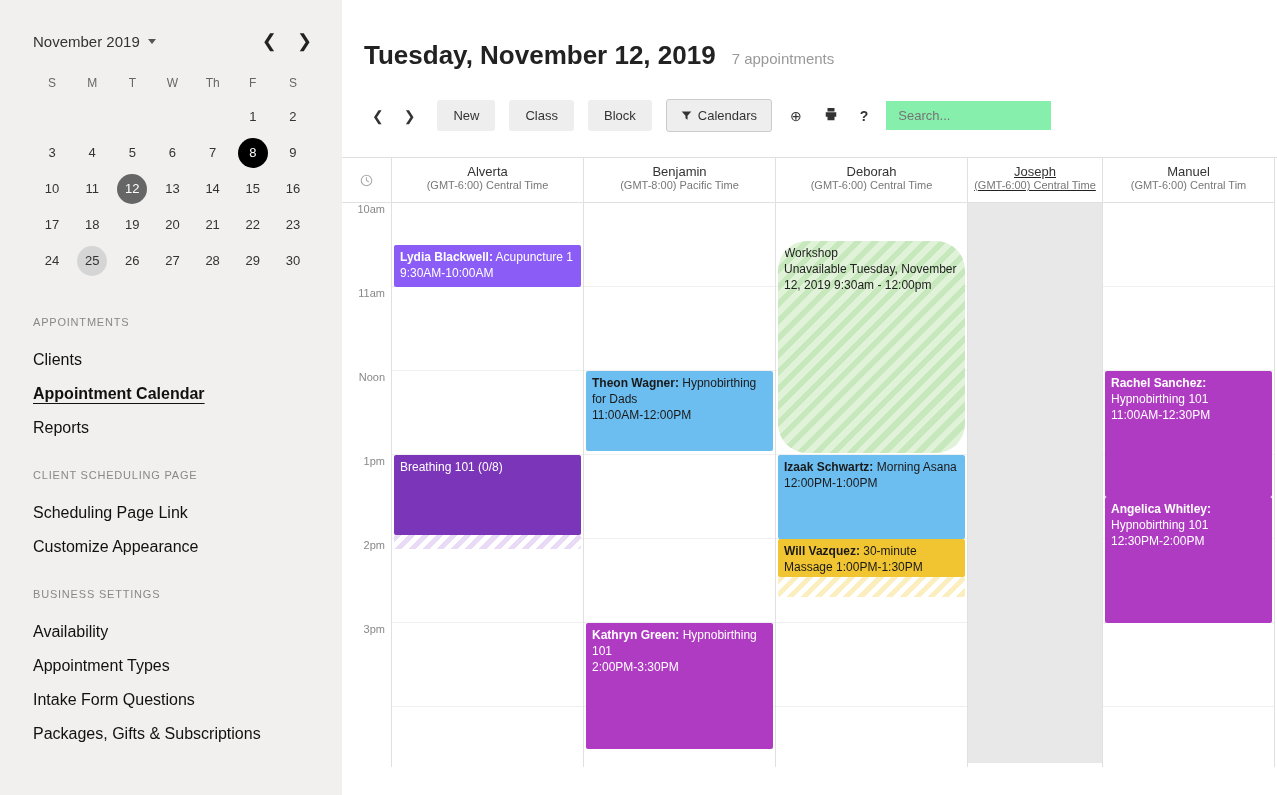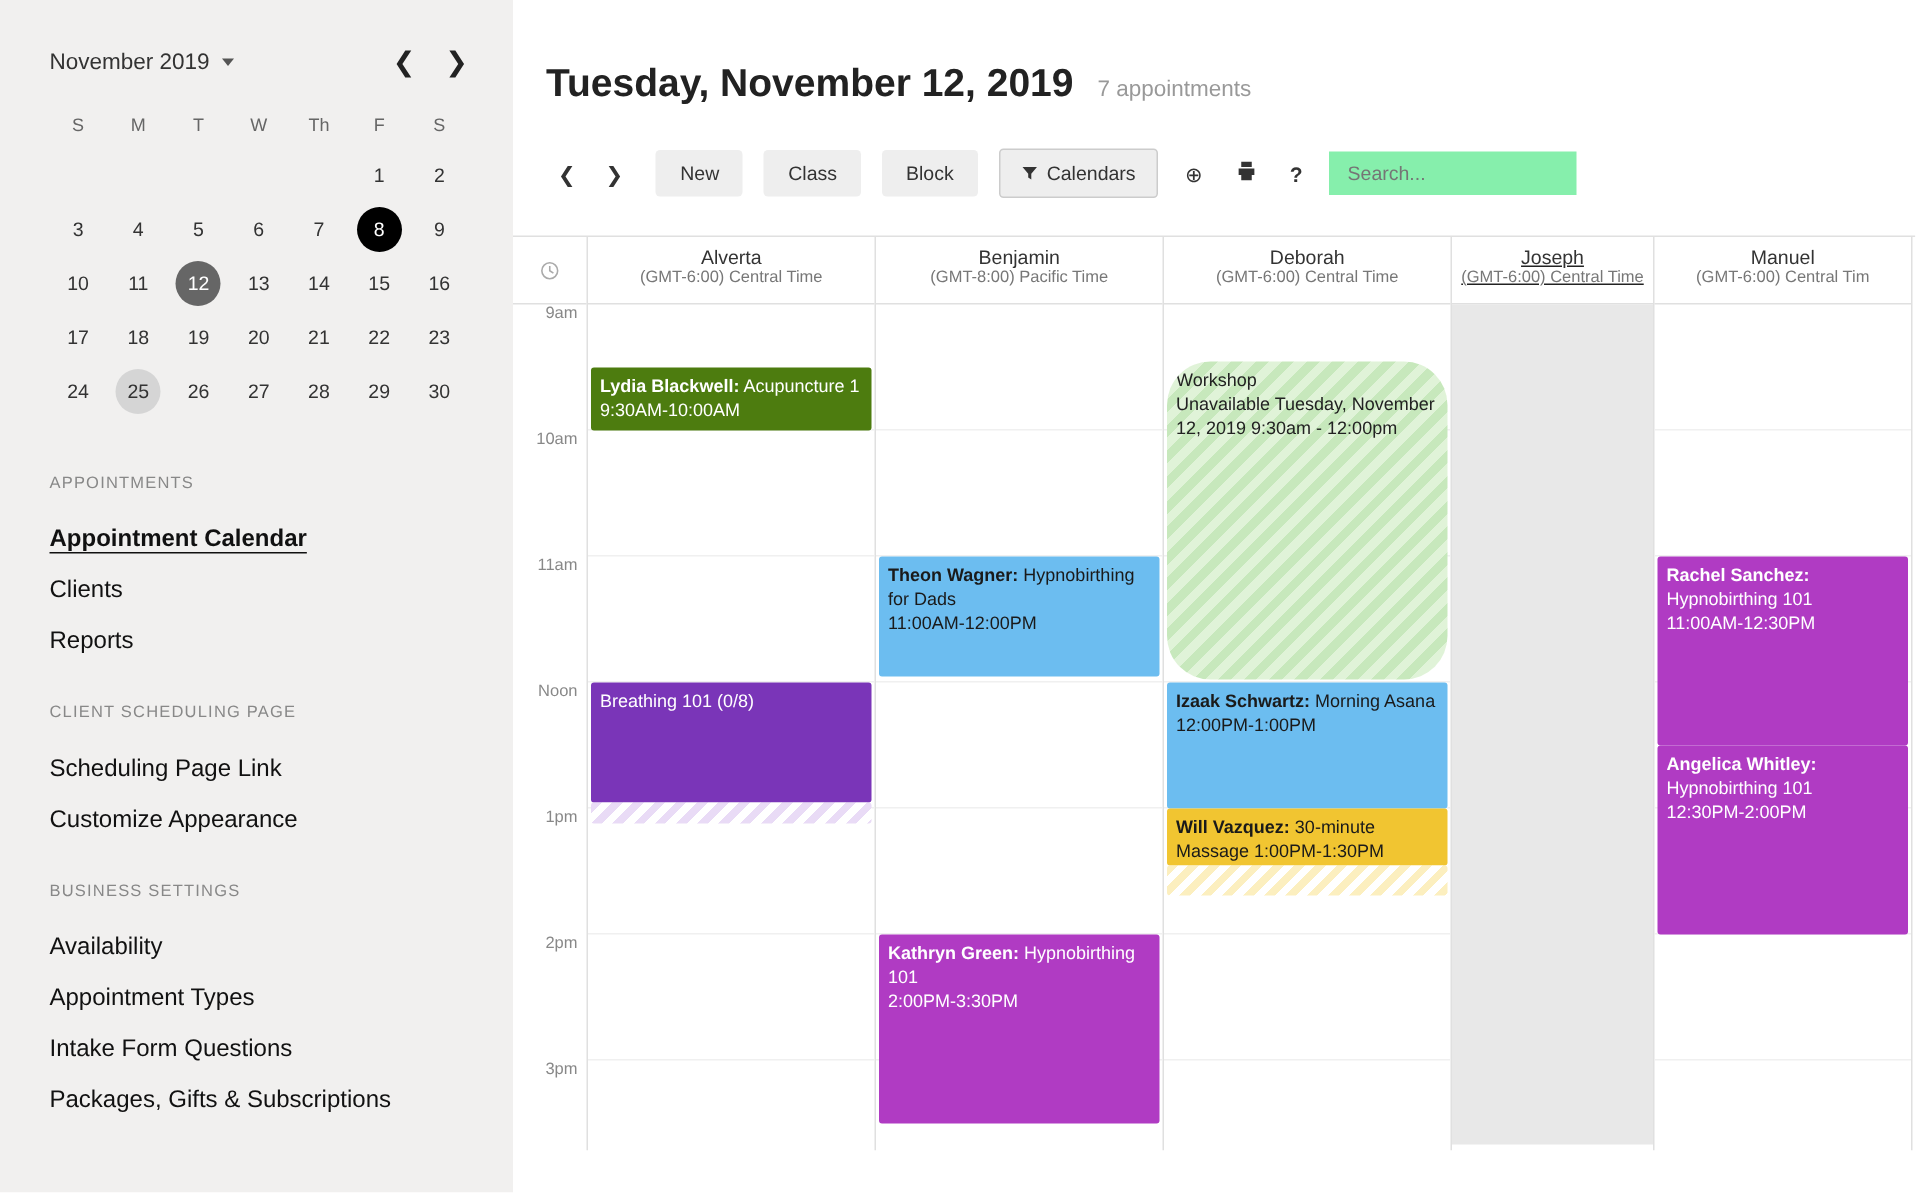--- a/index.html
+++ b/index.html
@@ -226,21 +226,21 @@
   left: 2px;
   right: 2px;
   padding: 4px 6px;
   font-size: 12px;
   color: #fff;
   overflow: hidden;
   border-radius: 2px;
   cursor: pointer;
   line-height: 1.35;
 }
-.event.green  { background: #4d7c0f; }
+.event.green  { background: #8b5cf6; }
 .event.purple { background: #7a35b8; }
 .event.magenta{ background: #b03bc3; color:#fff;}
 .event.blue   { background: #6cbdf0; color:#1a1a1a; }
 .event.yellow { background: #f1c531; color:#1a1a1a; }
 .event.hatched {
   background: repeating-linear-gradient(135deg,#e0f3d8,#e0f3d8 6px,#c7e8bc 6px,#c7e8bc 12px);
   color: #222;
   border-radius: 29px;
 }
 .event.buffer-purple {
@@ -311,22 +311,22 @@
       <div class="mini-cal-day">24</div>
       <div class="mini-cal-day highlight">25</div>
       <div class="mini-cal-day">26</div>
       <div class="mini-cal-day">27</div>
       <div class="mini-cal-day">28</div>
       <div class="mini-cal-day">29</div>
       <div class="mini-cal-day">30</div>
     </div>
   <div id="nav-sections">
       <div class="section-label">APPOINTMENTS</div>
+      <div class="nav-item">Clients</div>
       <div class="nav-item active">Appointment Calendar</div>
-      <div class="nav-item">Clients</div>
       <div class="nav-item">Reports</div>
       <div class="section-label">CLIENT SCHEDULING PAGE</div>
       <div class="nav-item">Scheduling Page Link</div>
       <div class="nav-item">Customize Appearance</div>
       <div class="section-label">BUSINESS SETTINGS</div>
       <div class="nav-item">Availability</div>
       <div class="nav-item">Appointment Types</div>
       <div class="nav-item">Intake Form Questions</div>
       <div class="nav-item">Packages, Gifts &amp; Subscriptions</div>
     </div>
@@ -373,21 +373,20 @@
 
   <div class="schedule">
     <div class="time-col">
       <div class="time-col-header">
         <svg width="13" height="13" viewBox="0 0 16 16">
             <circle cx="8" cy="8" r="6.5" fill="none" stroke="#aaa" stroke-width="1.3"></circle>
             <path d="M8 4v4l3 2" fill="none" stroke="#aaa" stroke-width="1.3"></path>
           </svg>
       </div>
       <div id="time-slots">
-          <div class="time-slot">9am</div>
           <div class="time-slot">10am</div>
           <div class="time-slot">11am</div>
           <div class="time-slot">Noon</div>
           <div class="time-slot">1pm</div>
           <div class="time-slot">2pm</div>
           <div class="time-slot">3pm</div>
         </div>
     </div>
     <div class="resource-cols" id="resource-cols">
         <div class="resource-col" style="width: 192px;">

